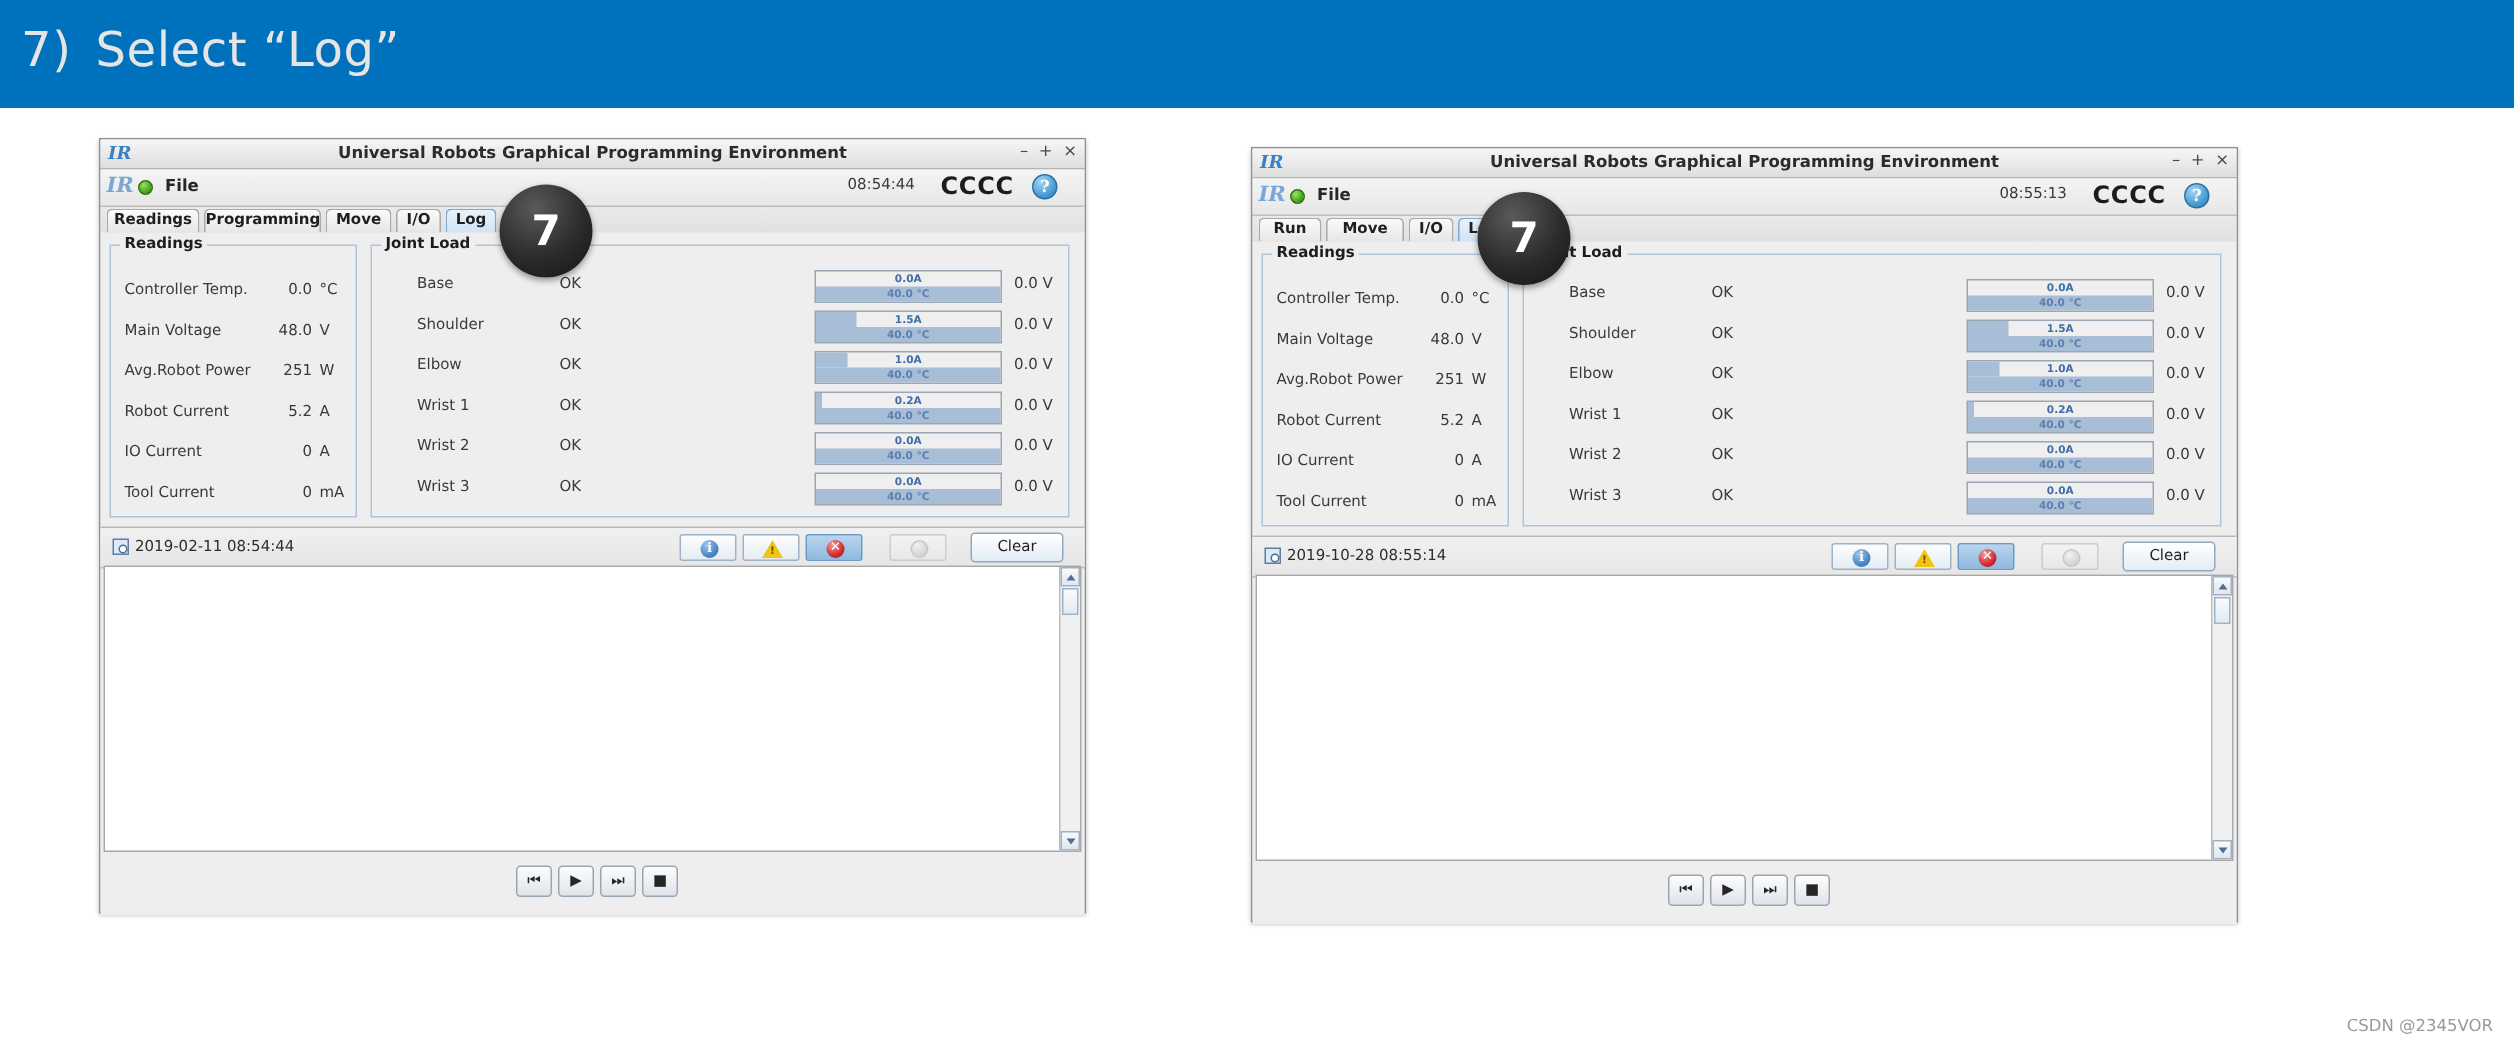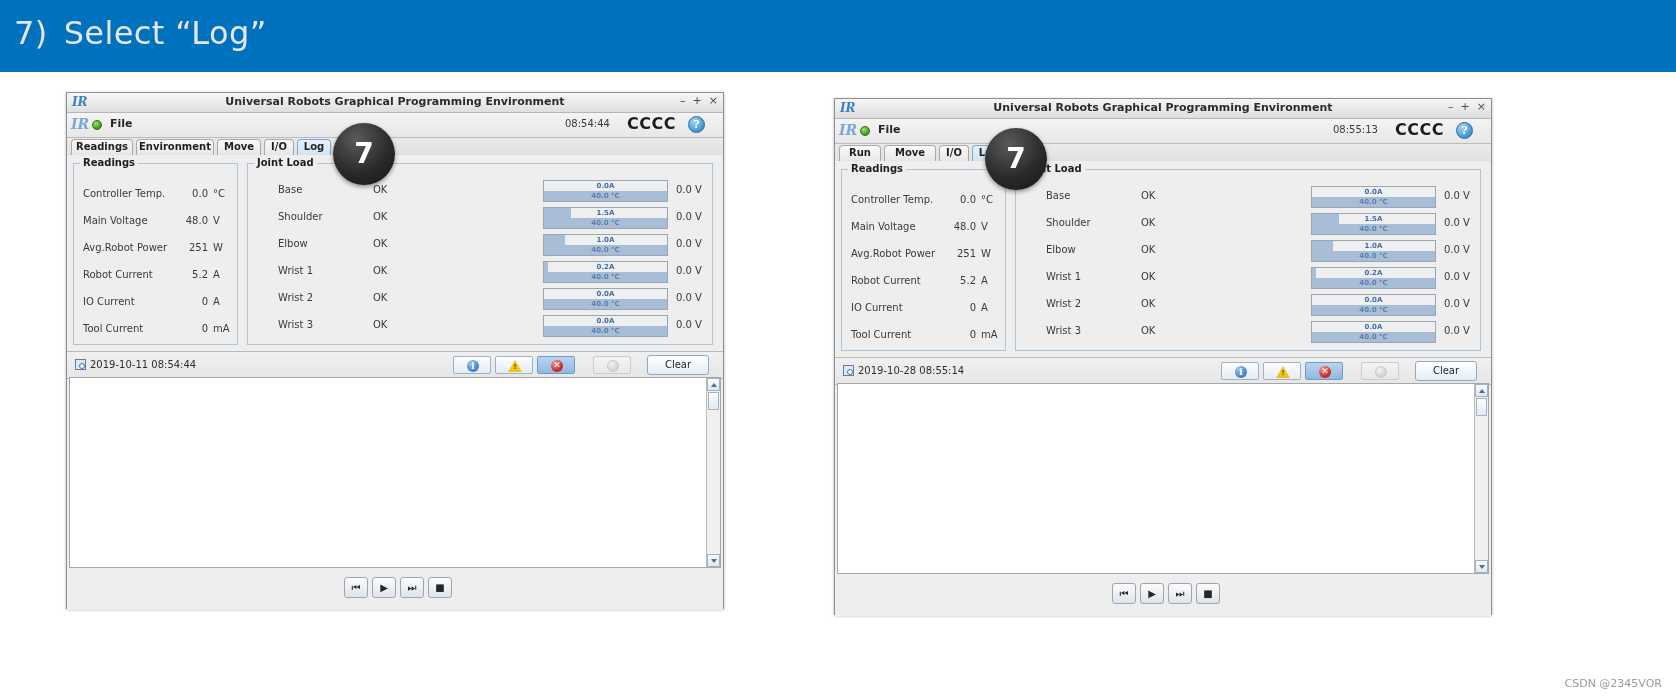--- a/index.html
+++ b/index.html
@@ -276,21 +276,21 @@
       <div class="menubar">
         <span class="ur-logo">IR</span>
         <span class="green-dot"></span>
         <span class="menu-file">File</span>
         <span class="menu-time" style="left:498px">08:54:44</span>
         <span class="menu-cccc" style="left:560px">CCCC</span>
         <span class="help-circle" style="left:621px">?</span>
       </div>
       <div class="tabstrip">
         <div class="tab" style="left:4px;width:62px">Readings</div>
-        <div class="tab" style="left:69px;width:78px">Environment</div>
+        <div class="tab" style="left:69px;width:78px">Programming</div>
         <div class="tab" style="left:150px;width:44px">Move</div>
         <div class="tab" style="left:197px;width:30px">I/O</div>
         <div class="tab active" style="left:230px;width:34px">Log</div>
       </div>
       <div class="content" style="top:62px;height:455px">
         <div class="panel" style="left:6px;top:8px;width:165px;height:182px">
           <span class="panel-title">Readings</span>
           <div class="rd-row" style="top:24px">
             <span class="rd-label">Controller Temp.</span>
             <span class="rd-value" style="left:92px;width:42px">0.0</span>
@@ -362,21 +362,21 @@
           <span class="jl-name" style="left:30px;top:155px">Wrist 3</span>
           <span class="jl-status" style="left:125px;top:155px">OK</span>
           <div class="gauge" style="left:295px;top:151px;width:125px;height:22px">
             <div class="gauge-cur"><div class="fill" style="width:0%"></div><span class="lbl">0.0A</span></div>
             <div class="gauge-temp"><div class="fill" style="width:100%"></div><span class="lbl">40.0 °C</span></div>
           </div>
           <span class="volt" style="left:428px;top:155px">0.0 V</span>
         </div>
         <div class="logbar" style="top:196px;height:26px">
           <span class="date-icon" style="left:8px;top:7px"></span>
-          <span class="date-text" style="left:23px;top:7px">2019-10-11 08:54:44</span>
+          <span class="date-text" style="left:23px;top:7px">2019-02-11 08:54:44</span>
           <div class="filt" style="left:386px;top:4px;width:38px;height:18px">
             <span class="ico-info" style="left:13px;top:3px;width:12px;height:12px;font-size:9px;line-height:12px">i</span>
           </div>
           <div class="filt" style="left:428px;top:4px;width:38px;height:18px">
             <span class="ico-warn" style="left:12px;top:3px"></span>
           </div>
           <div class="filt sel" style="left:470px;top:4px;width:38px;height:18px">
             <span class="ico-err" style="left:13px;top:3px;width:12px;height:12px">✕</span>
           </div>
           <div class="filt dis" style="left:526px;top:4px;width:38px;height:18px">

